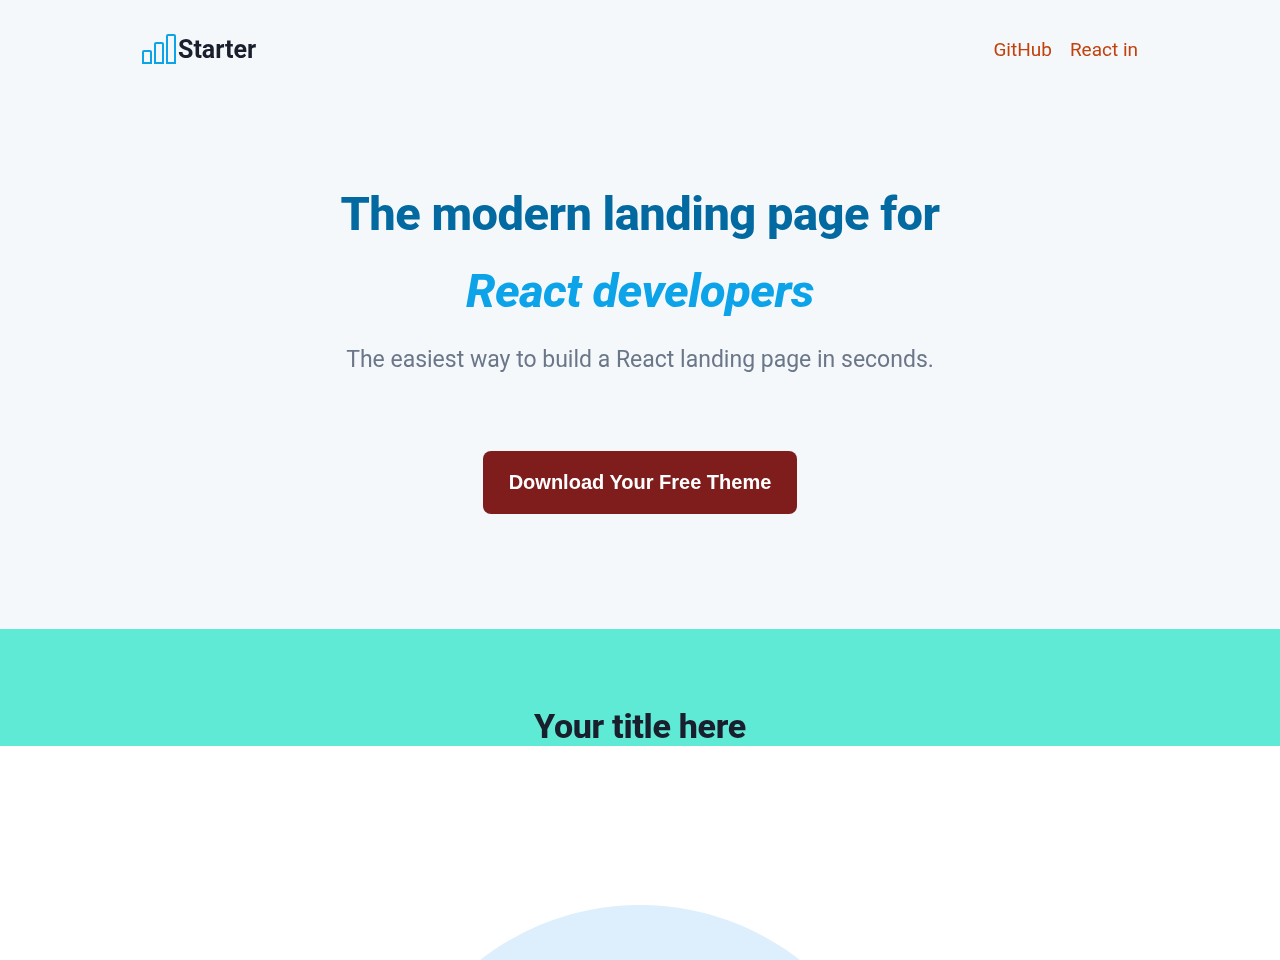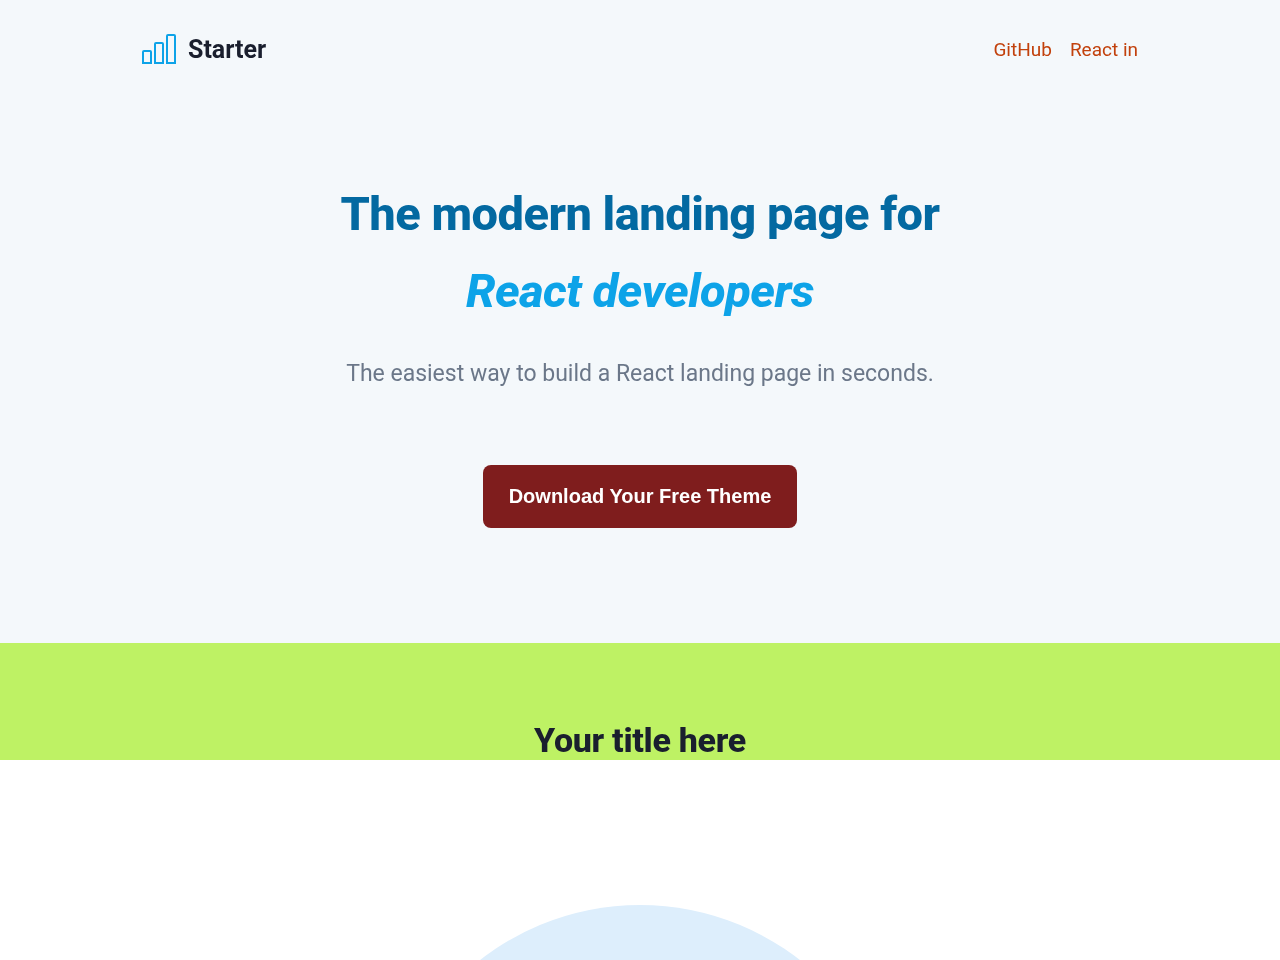--- a/index.html
+++ b/index.html
@@ -24,21 +24,20 @@
     .header {
       display: flex;
       justify-content: space-between;
       align-items: center;
       padding: 34px 142px 0 142px;
     }
     
     .logo {
       display: flex;
       align-items: flex-end;
-      gap: 10px;
     }
     
     .logo-icon {
       width: 36px;
       height: 30px;
       display: flex;
       align-items: flex-end;
       gap: 2px;
     }
     
@@ -99,39 +98,39 @@
       font-weight: 800;
       color: #0da3e8;
       margin-top: 22px;
       letter-spacing: -0.5px;
       font-style: italic;
     }
     
     .hero-subtitle {
       font-size: 23px;
       color: #6b7789;
-      margin-top: 42px;
+      margin-top: 28px;
       font-weight: 400;
     }
     
     .cta-button {
       display: inline-block;
       background: #7f1d1d;
       color: #ffffff;
       font-size: 20px;
       font-weight: 700;
       padding: 20px 26px;
       border-radius: 8px;
       border: none;
       cursor: pointer;
       margin-top: 78px;
     }
     
     .features-section {
-      background: #bef264;
+      background: #5eead4;
       text-align: center;
       padding-top: 77px;
     }
     
     .features-title {
       font-size: 34px;
       font-weight: 800;
       color: #1a1f2e;
       letter-spacing: -0.3px;
     }

